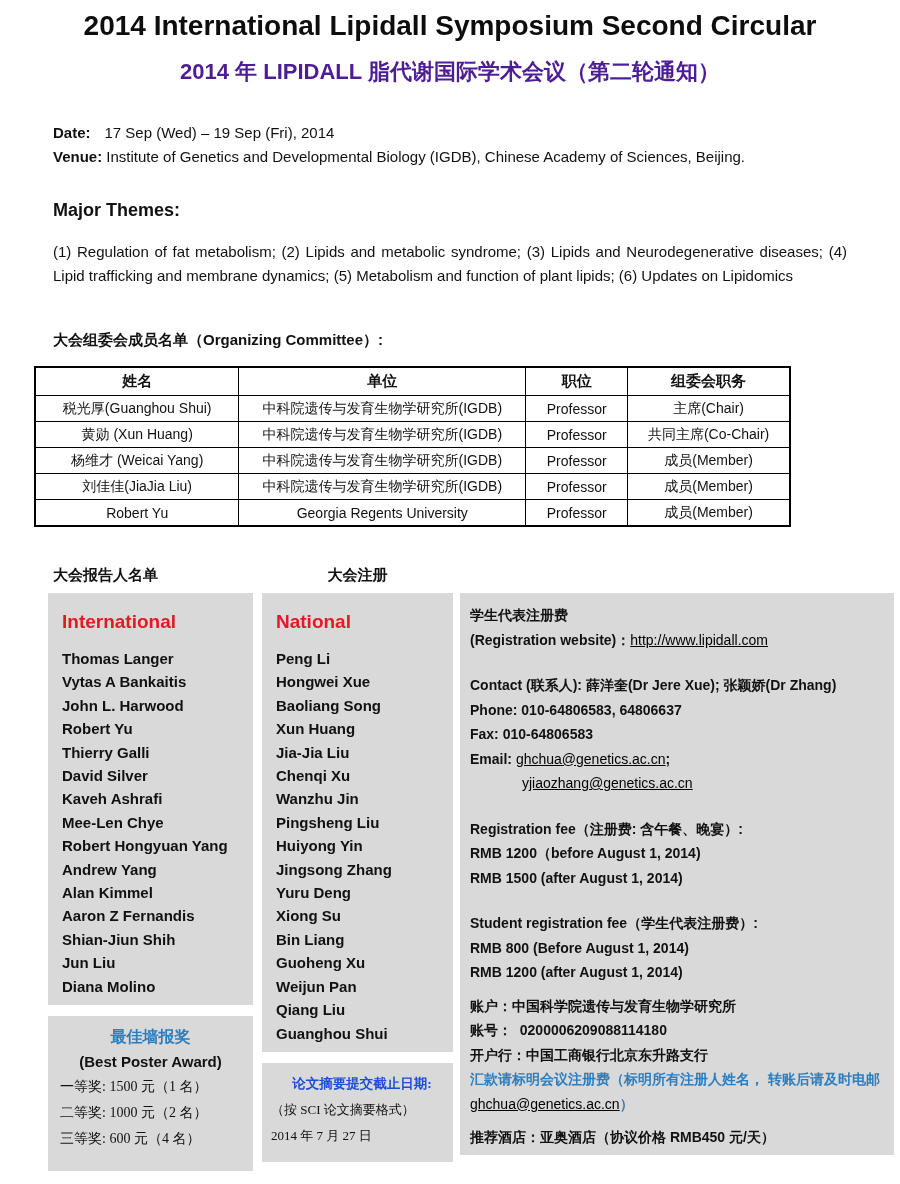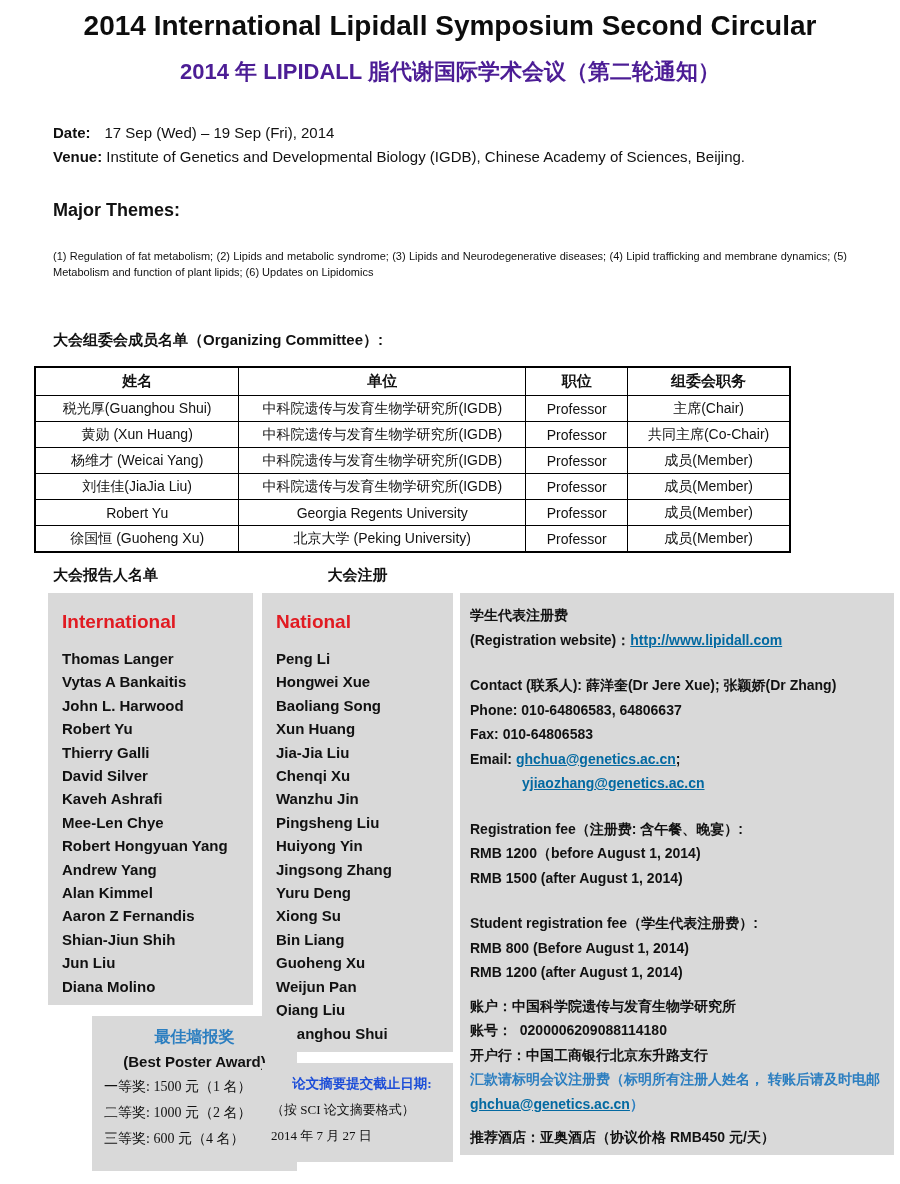--- a/index.html
+++ b/index.html
@@ -7,21 +7,21 @@
     position:relative;width:900px;height:1184px;background:#ffffff;
     font-family:"Liberation Sans","DejaVu Sans",sans-serif;color:#111;overflow:hidden;
   }
   .abs{position:absolute;}
   .title{top:10px;left:0;width:900px;text-align:center;font-size:28px;font-weight:bold;color:#0d0d0d;}
   .subtitle{top:57px;left:0;width:900px;text-align:center;font-size:22px;font-weight:bold;color:#4c1d95;}
   .info{top:121px;left:53px;width:800px;font-size:15px;line-height:24px;}
   .info .lbl{font-weight:bold;}
   .info .dateval{margin-left:14px;}
   .themes-h{top:200px;left:53px;font-size:18px;font-weight:bold;}
-  .themes-p{top:248px;left:53px;width:794px;font-size:11px;line-height:16px;text-align:justify;}
+  .themes-p{top:240px;left:53px;width:794px;font-size:15px;line-height:24px;text-align:justify;}
   .committee-h{top:331px;left:53px;font-size:15px;font-weight:bold;}
   table.committee{
     top:366px;left:34px;width:757px;border-collapse:collapse;table-layout:fixed;
     font-size:14px;
   }
   table.committee,table.committee td,table.committee th{border:1px solid #000;}
   table.committee{border:2px solid #000;}
   table.committee th{font-size:15px;font-weight:bold;height:25px;padding:1px 2px;text-align:center;}
   table.committee td{height:23px;padding:1px 2px;text-align:center;}
   .col-name{width:27%;}
@@ -33,23 +33,23 @@
   .graybox{background:#d9d9d9;}
   .intl-box{top:593px;left:48px;width:205px;height:412px;padding:12px 0 0 14px;box-sizing:border-box;}
   .natl-box{top:593px;left:262px;width:191px;height:459px;padding:12px 0 0 14px;box-sizing:border-box;}
   .list-title{color:#e11b22;font-size:19px;font-weight:bold;margin:6px 0 14px 0;}
   .name-list div{font-size:15px;font-weight:bold;line-height:23.4px;}
   .reg-box{top:593px;left:460px;width:434px;height:562px;padding:10px 8px 0 10px;box-sizing:border-box;font-size:14px;font-weight:bold;}
   .reg-box .line{line-height:24.5px;}
   .reg-box .gap{height:21px;}
   .reg-box .gap-s{height:9px;}
   .reg-box .indent{padding-left:52px;}
-  a.link{color:#0369a1;text-decoration:underline;font-weight:bold;cursor:pointer;}
+  a.link{color:#000000;text-decoration:underline;font-weight:normal;cursor:pointer;}
   .bluetext{color:#2b7ec0;}
-  .poster-box{top:1016px;left:48px;width:205px;height:155px;padding:8px 0 0 0;box-sizing:border-box;margin-left:44px;}
+  .poster-box{top:1016px;left:48px;width:205px;height:155px;padding:8px 0 0 0;box-sizing:border-box;}
   .poster-title{text-align:center;font-size:16px;font-weight:bold;color:#2b7ec0;line-height:26px;font-family:"Liberation Serif","DejaVu Serif",serif;}
   .poster-sub{text-align:center;font-size:15px;font-weight:bold;line-height:24px;}
   .poster-line{font-size:14px;line-height:26px;padding-left:12px;font-family:"Liberation Serif","DejaVu Serif",serif;}
   .abstract-box{top:1063px;left:262px;width:191px;height:99px;padding:8px 0 0 9px;box-sizing:border-box;}
   .abstract-h{color:#1d4ed8;font-size:13.5px;font-weight:bold;line-height:26px;font-family:Liberation Serif, serif;text-align:center;}
   .abstract-line{font-size:13px;line-height:26px;font-family:"Liberation Serif","DejaVu Serif",serif;}
 </style>
 </head>
 <body>
 
@@ -102,26 +102,20 @@
     </tr>
     <tr>
       <td>刘佳佳(JiaJia Liu)</td>
       <td>中科院遗传与发育生物学研究所(IGDB)</td>
       <td>Professor</td>
       <td>成员(Member)</td>
     </tr>
     <tr>
       <td>Robert Yu</td>
       <td>Georgia Regents University</td>
-      <td>Professor</td>
-      <td>成员(Member)</td>
-    </tr>
-    <tr>
-      <td>徐国恒  (Guoheng Xu)</td>
-      <td>北京大学  (Peking University)</td>
       <td>Professor</td>
       <td>成员(Member)</td>
     </tr>
   </tbody>
     </table>
 
   <div class="abs speakers-h">大会报告人名单</div>
   <div class="abs reg-h">大会注册</div>
 
   <div class="abs graybox intl-box">

